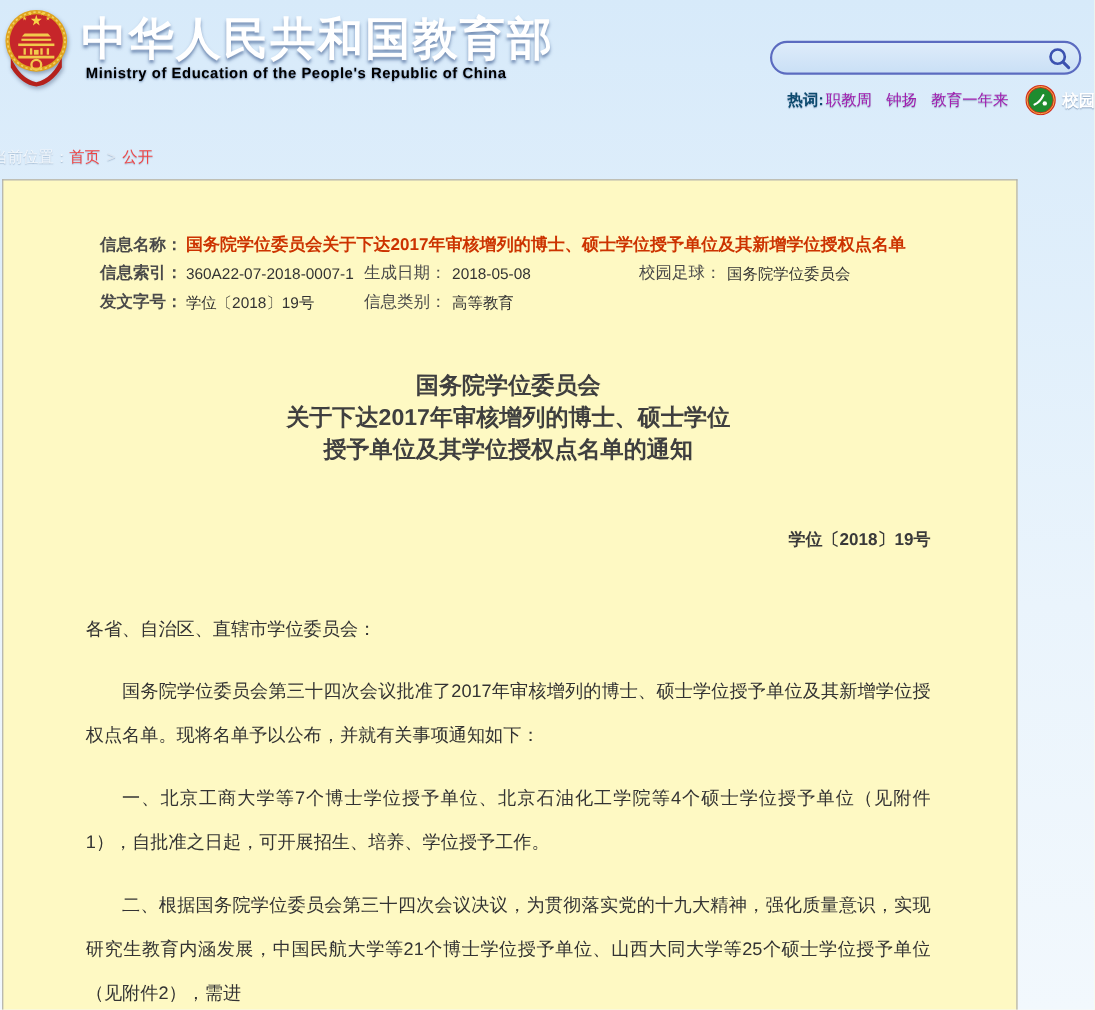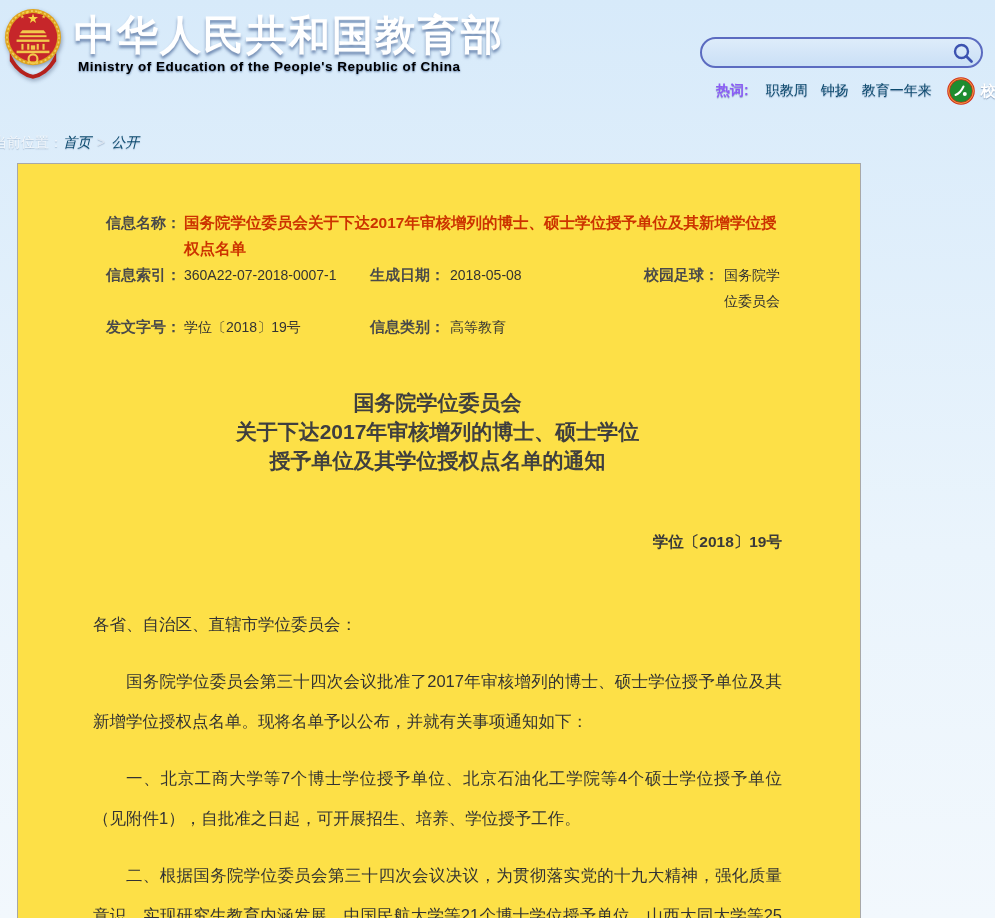--- a/index.html
+++ b/index.html
@@ -40,45 +40,45 @@
   }
   .search-input{
     flex:1;height:25px;margin-left:12px;border:none;outline:none;background:transparent;
     font-size:14px;color:#334;font-family:"Liberation Sans",sans-serif;
   }
   .search-icon{width:22px;height:22px;margin-right:7px;cursor:pointer;display:flex;}
   .hotrow{
     position:absolute;left:716px;top:76px;height:30px;
     display:flex;align-items:center;white-space:nowrap;
   }
-  .hotlabel{color:#8b5cf6;font-weight:bold;font-size:14px;margin-right:17px;text-shadow:0 1px 1px rgba(40,70,120,.4);}
-  .hotlink{color:#0c4a6e;font-size:14px;margin-right:13px;text-decoration:none;cursor:pointer;text-shadow:0 1px 1px rgba(40,70,120,.4);}
+  .hotlabel{color:#0c4a6e;font-weight:bold;font-size:14px;margin-right:2px;text-shadow:0 1px 1px rgba(40,70,120,.4);}
+  .hotlink{color:#a21caf;font-size:14px;margin-right:13px;text-decoration:none;cursor:pointer;text-shadow:0 1px 1px rgba(40,70,120,.4);}
   .fb-badge{width:28px;height:28px;margin:0 6px 0 2px;cursor:pointer;display:flex;}
   .fb-label{color:#ffffff;font-size:15px;font-weight:bold;text-decoration:none;cursor:pointer;text-shadow:0 1px 1px rgba(40,70,120,.45);}
   .breadcrumb{
     position:absolute;left:-7px;top:134px;font-size:14px;color:#f2f7fc;
     text-shadow:0 1px 1px rgba(70,100,140,.35);white-space:nowrap;
   }
-  .breadcrumb a{color:#0c4a6e;text-decoration:none;cursor:pointer;font-style:italic;}
+  .breadcrumb a{color:#ef4444;text-decoration:none;cursor:pointer;}
   .breadcrumb .sep{color:#dde6f0;margin:0 6px;}
   
   .content{
-    position:absolute;top:163px;left:17px;width:844px;height:755px;
-    background:#fde047;border:1px solid #a8a8a8;border-bottom:none;box-sizing:border-box;
+    position:absolute;top:163px;left:2px;width:923px;height:755px;
+    background:#fef9c3;border:1px solid #a8a8a8;border-bottom:none;box-sizing:border-box;
     color:#333;
   }
   .inner{padding:0 78px 0 75px;}
   
   .info{margin:46px 0 0 13px;font-size:14px;}
   .irow{display:flex;line-height:26px;align-items:flex-start;}
   .il{width:78px;flex:0 0 78px;font-weight:bold;color:#4a4a4a;font-size:15px;}
   .iv{color:#333;}
   .iv-red{color:#cc3300;font-weight:bold;font-size:15.5px;}
   .w162{width:162px;flex:0 0 162px;}
-  .w80{width:80px;flex:0 0 80px;font-weight:bold;color:#4a4a4a;font-size:15px;margin-left:24px;}
+  .w80{width:80px;flex:0 0 80px;font-weight:normal;color:#4a4a4a;font-size:15px;}
   .w170{width:170px;flex:0 0 170px;}
   .summary .iv{width:737px;line-height:28px;font-size:14.5px;}
   .summary{margin-top:2px;}
   
   .doc-title{margin:48px 0 0 0;text-align:center;font-size:21px;font-weight:bold;color:#3f3f3f;line-height:29px;}
   .doc-number{margin-top:57px;text-align:right;font-size:15.5px;font-weight:bold;color:#3a3a3a;}
   .salutation{margin-top:51px;font-size:16.5px;color:#333;line-height:40px;}
   .para{margin:17px 0 0 0;font-size:16.5px;color:#333;line-height:40px;text-indent:2em;text-align:justify;}
 </style>
 </head>

